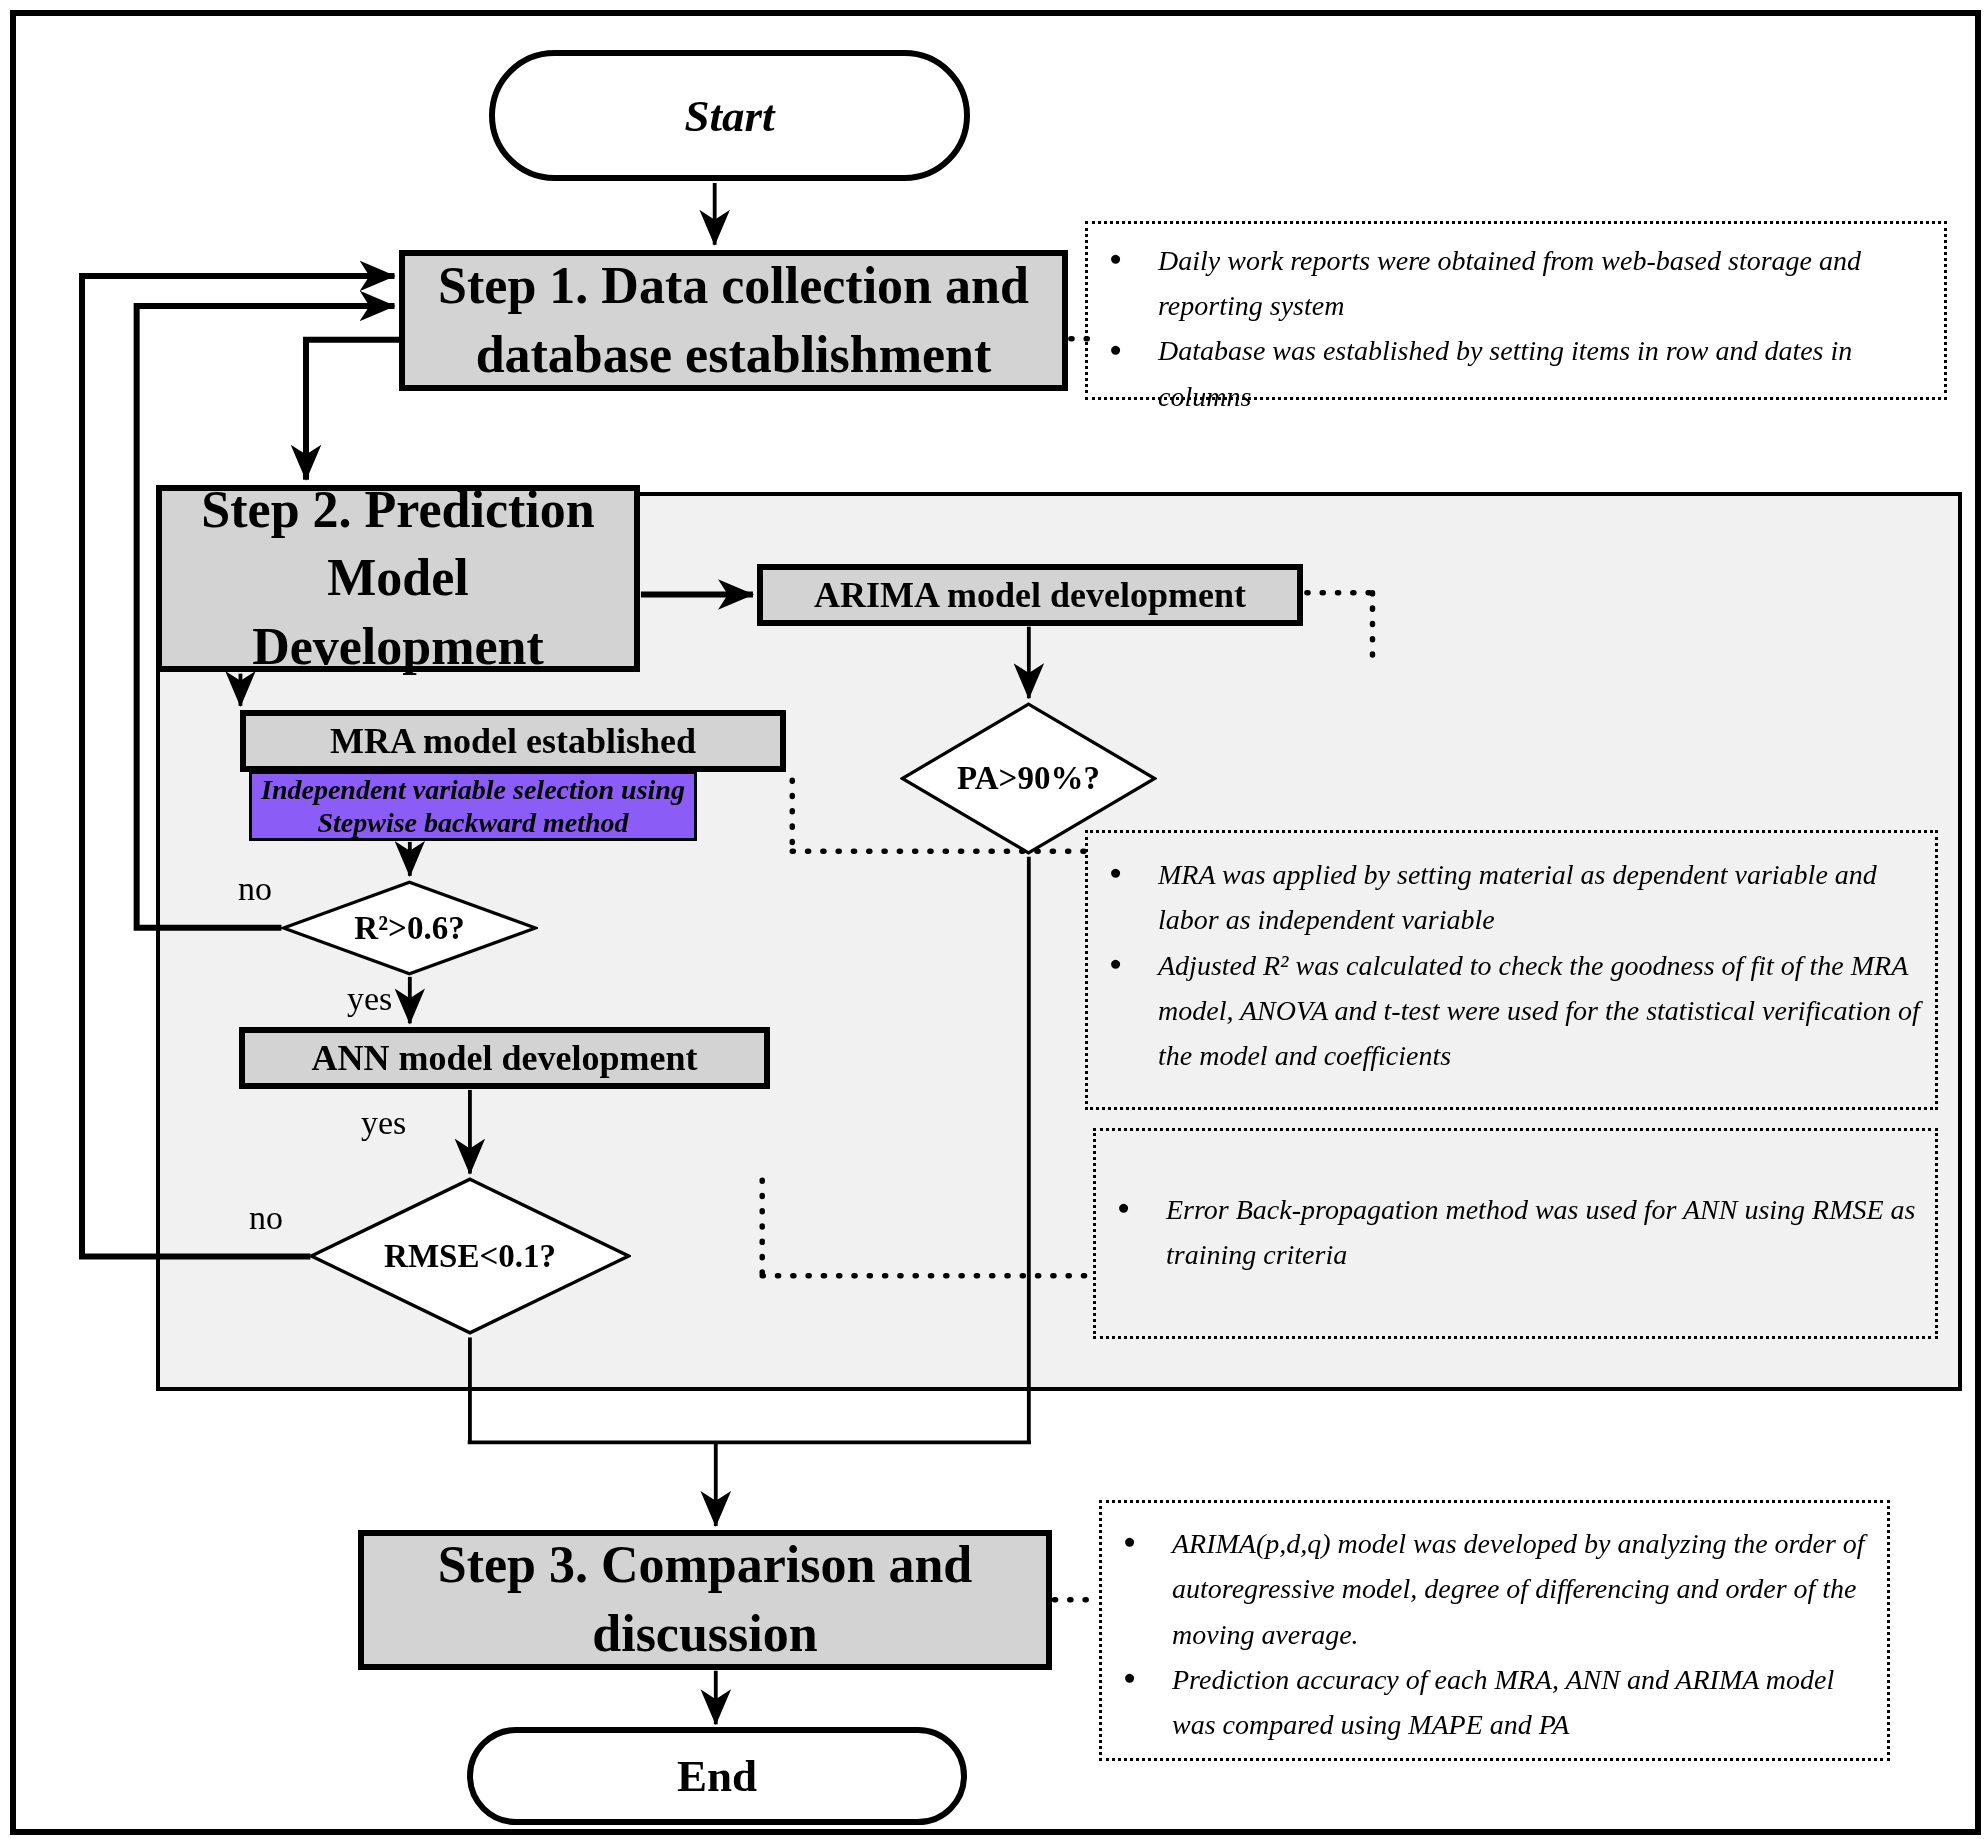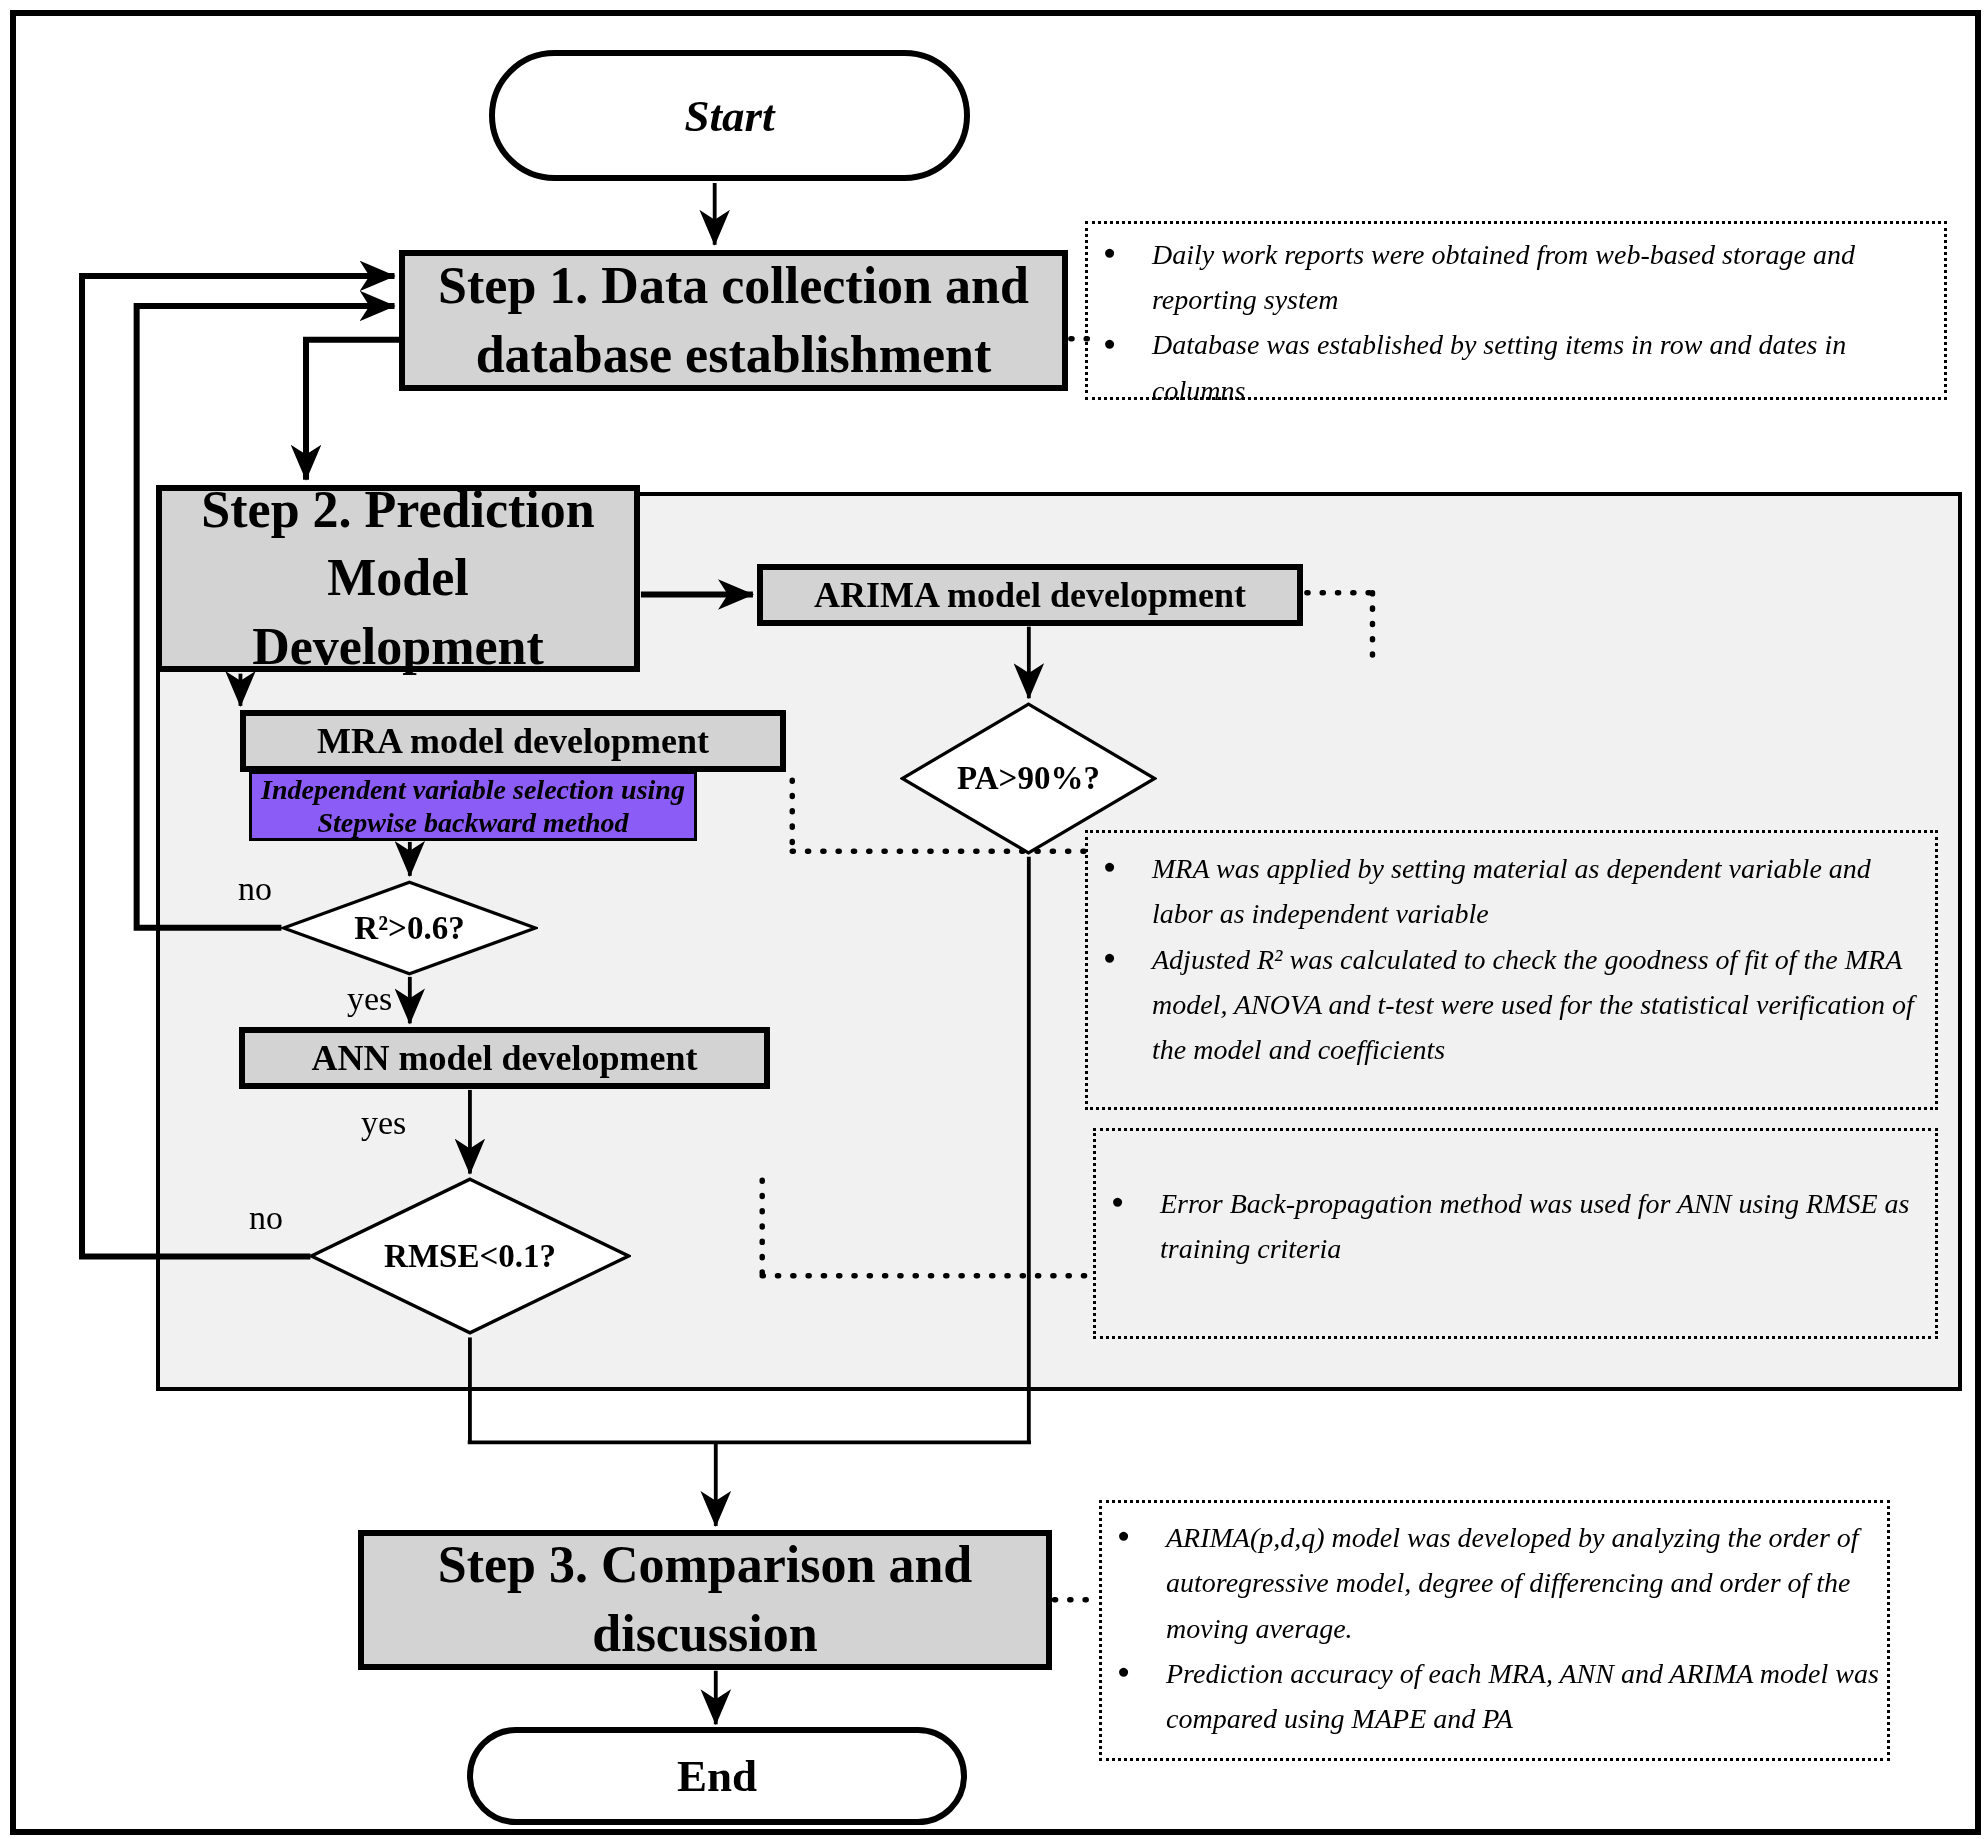--- a/index.html
+++ b/index.html
@@ -19,21 +19,21 @@
         font-style:italic;font-size:28px;line-height:1.18;}
   .ml{white-space:pre-line;}
   .f70{font-size:52px;line-height:1.32;}
   .f66{font-size:36px;}
   .diamond{position:absolute;z-index:3;}
   .diamond svg{position:absolute;left:0;top:0;}
   .dlabel{position:absolute;inset:0;display:flex;align-items:center;justify-content:center;
         font-weight:bold;font-size:33px;z-index:4;}
   .lbl{position:absolute;font-size:34px;z-index:4;}
   .note{position:absolute;border:3.8px dotted #000;box-sizing:border-box;z-index:3;}
-  .note ul{list-style:none;margin:0;padding:0;}
+  .note ul{list-style:none;margin:6px;padding:0;}
   .note li{position:relative;font-style:italic;font-size:28px;line-height:1.62;
         padding-left:64px;padding-right:5.5px;}
   .note li::before{content:"\25CF";position:absolute;left:15.3px;top:3.3px;
         font-size:21px;font-style:normal;}
 </style>
 </head>
 <body>
 
 <div id="fig">
 
@@ -81,21 +81,21 @@
   </div>
 
   <div class="node gbox f70 ml" style="left:399px;top:250px;width:669px;height:141px;">Step 1. Data collection and
 database establishment</div>
 
   <div class="node gbox f70 ml" style="left:156px;top:485px;width:484px;height:187px;">Step 2. Prediction Model
 Development</div>
 
   <div class="node gbox f66" style="left:757px;top:564px;width:546px;height:62px;">ARIMA model development</div>
 
-  <div class="node gbox f66" style="left:240px;top:710px;width:546px;height:62px;">MRA model development</div>
+  <div class="node gbox f66" style="left:240px;top:710px;width:546px;height:62px;">MRA model established</div>
 
   <div class="node whitebox ml" style="left:249px;top:771px;width:448px;height:70px;">Independent variable selection using
 Stepwise backward method</div>
 
   <div class="node gbox f66" style="left:239px;top:1027px;width:531px;height:62px;">ANN model development</div>
 
   <div class="node gbox f70" style="left:358px;top:1530px;width:694px;height:140px;">Step 3. Comparison and discussion</div>
 
   <div class="node oval" style="left:467px;top:1727px;width:500px;height:98px;border-radius:52px;">
     <span>End</span>

